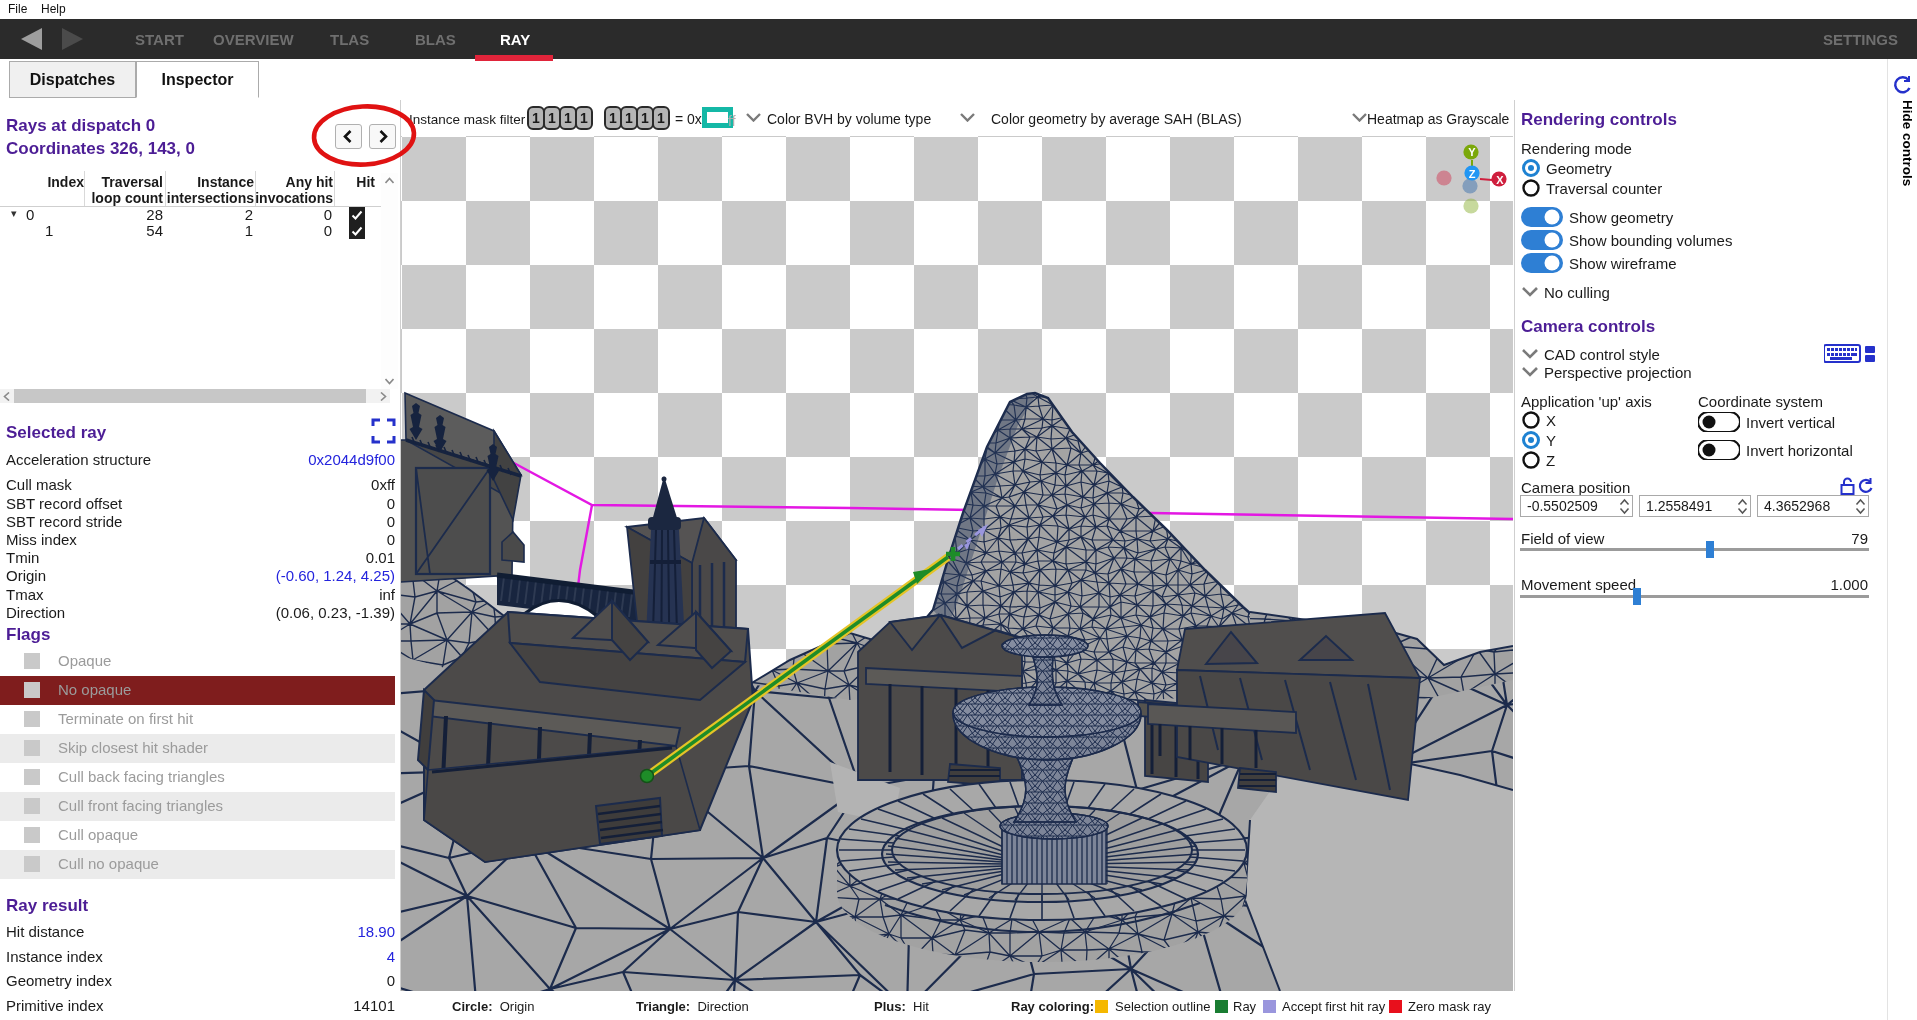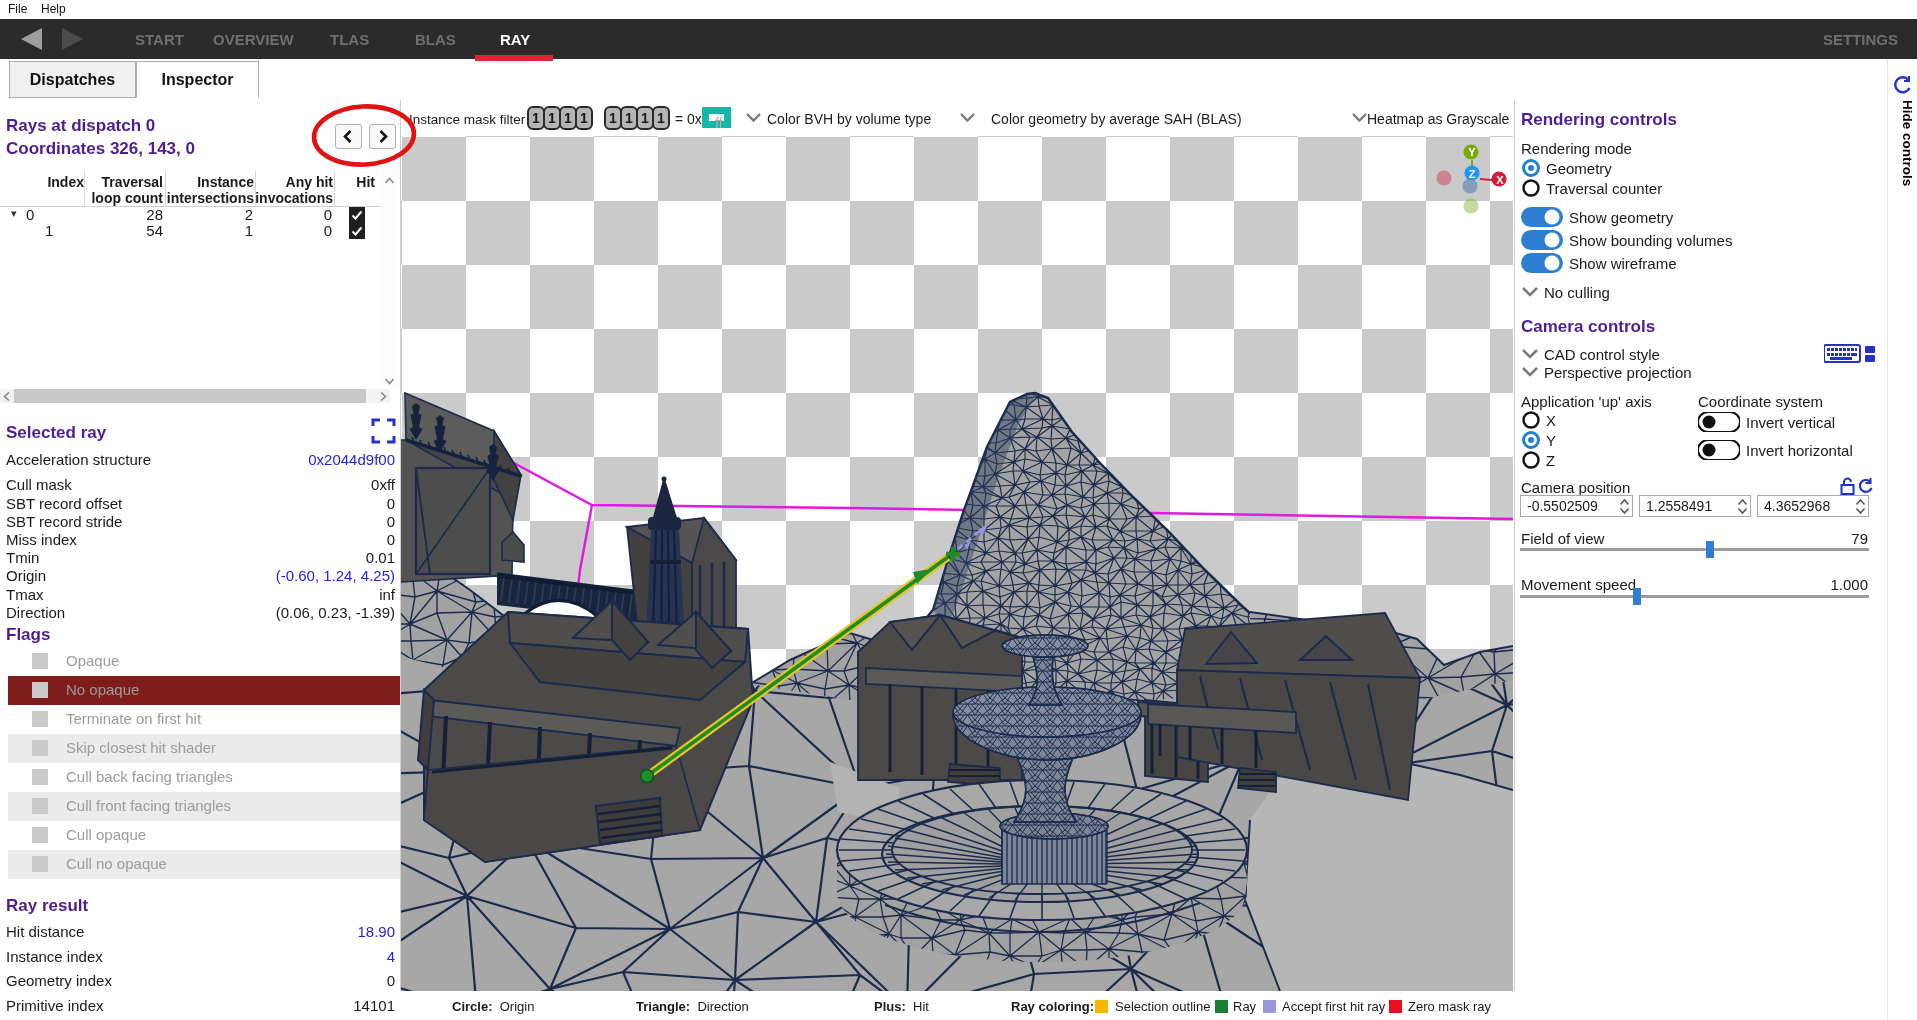--- a/index.html
+++ b/index.html
@@ -13,21 +13,21 @@
   .navitem { position:absolute; top:12px; font-size:15px; font-weight:bold; color:#6f6f6f; }
   .navitem.active { color:#fff; }
   #redline { position:absolute; left:475px; top:55px; width:78px; height:6px; background:#e0243a; }
   #leftpanel { position:absolute; left:0; top:59px; width:400px; height:961px; background:#fff; }
   .tab { position:absolute; top:2px; height:37px; font-size:16px; font-weight:bold; text-align:center;
     line-height:36px; color:#111;margin-left:9px; }
   .h17 { font-size:17px; font-weight:bold; color:#4c1d95; }
   .bluev { color:#2424dd; font-weight:normal; }
   .kv { position:absolute; left:6px; width:389px; height:18px; font-size:15px; }
   .kv .v { position:absolute; right:0; top:0; }
-  .flagrow { position:absolute; left:8px; width:395px; height:29px; }
+  .flagrow { position:absolute; left:0; width:395px; height:29px; }
   .flagrow .cb { position:absolute; left:24px; top:6px; width:16px; height:16px; background:#c9c9c9; }
   .flagrow .fl { position:absolute; left:58px; top:5px; font-size:15px; color:#9b9b9b; }
   #topbar { position:absolute; left:401px; top:100px; width:1112px; height:36px; background:#fff; font-size:14px; white-space:nowrap; }
   #botbar { position:absolute; left:401px; top:991px; width:1112px; height:29px; background:#fff; font-size:13px; white-space:nowrap; }
   #rightpanel { position:absolute; left:1520px; top:59px; width:366px; height:961px; background:#fff; font-size:15px; }
   #hidebar { position:absolute; left:1886px; top:59px; width:31px; height:961px; background:#fff; }
   .sq { display:inline-block; width:13px; height:13px; vertical-align:-1px; }
 </style>
 </head>
 <body>
@@ -189,21 +189,21 @@
         <text x="86" y="17">1</text>
       <rect x="94" y="1" width="16" height="22" rx="5" fill="#b5b5b5" stroke="#2a2a2a" stroke-width="2"></rect>
         <text x="102" y="17">1</text>
       <rect x="110" y="1" width="16" height="22" rx="5" fill="#b5b5b5" stroke="#2a2a2a" stroke-width="2"></rect>
         <text x="118" y="17">1</text>
       <rect x="126" y="1" width="16" height="22" rx="5" fill="#b5b5b5" stroke="#2a2a2a" stroke-width="2"></rect>
         <text x="134" y="17">1</text>
     </g>
   </svg>
   <div class="abs" style="left:274px;top:11px">= 0x</div>
-  <div class="abs" style="left:301px;top:7px;width:29px;height:21px;border:7px solid #14b8a6;color:#b0b0b0;padding:1px 0 0 6px;font-size:14px">ff</div>
+  <div class="abs" style="left:301px;top:7px;width:29px;height:21px;border:5px solid #14b8a6;color:#b0b0b0;padding:1px 0 0 21px;font-size:14px">ff</div>
   <svg class="abs" style="left:345px;top:13px" width="15" height="9">
       <path d="M1 1 L7.5 7.5 L14 1" stroke="#7a7a7a" stroke-width="2.4" fill="none"></path>
     </svg>
   <div class="abs" style="left:366px;top:11px">Color BVH by volume type</div>
   <svg class="abs" style="left:559px;top:13px" width="15" height="9">
       <path d="M1 1 L7.5 7.5 L14 1" stroke="#7a7a7a" stroke-width="2.4" fill="none"></path>
     </svg>
   <div class="abs" style="left:590px;top:11px">Color geometry by average SAH (BLAS)</div>
   <svg class="abs" style="left:951px;top:13px" width="15" height="9">
       <path d="M1 1 L7.5 7.5 L14 1" stroke="#7a7a7a" stroke-width="2.4" fill="none"></path>

